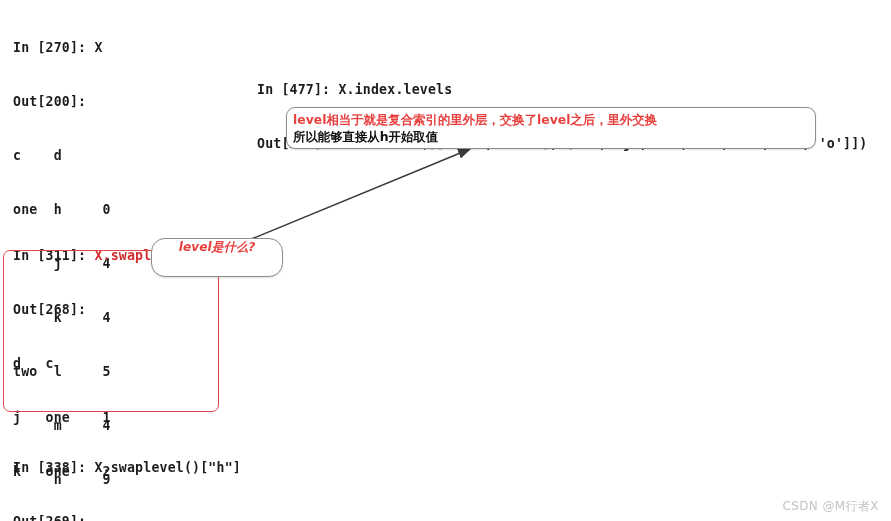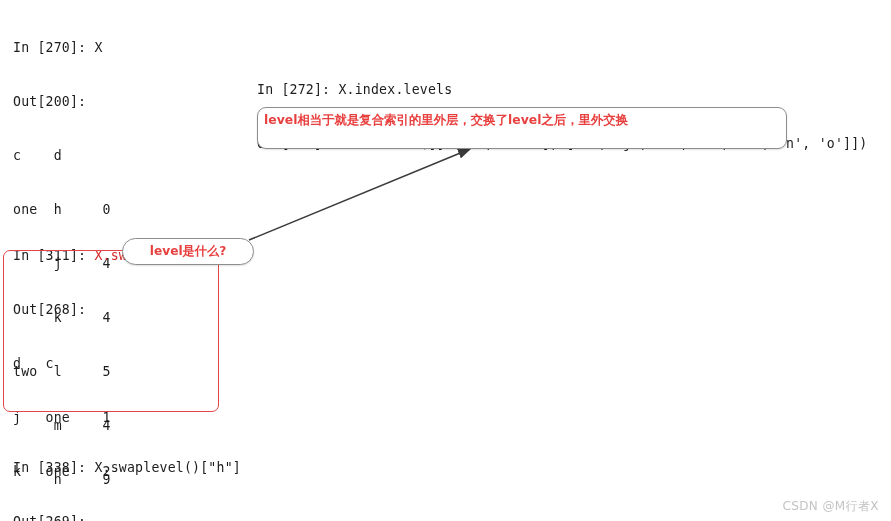--- a/index.html
+++ b/index.html
@@ -23,20 +23,21 @@
     white-space: pre;
     font-family: "DejaVu Sans Mono", "Liberation Mono", monospace;
     font-size: 13.2px;
     line-height: 18px;
     color: #1c1c1c;
     letter-spacing: 0.2px;
   }
   .code-line {
     white-space: pre;
     height: 18px;
+    font-weight: bold;
   }
   .tok-red {
     color: #d42b2b;
   }
 
   #block-in270 { left: 13px; top: 3px; }
   #block-in272 { left: 257px; top: 45px; }
   #block-in268 { left: 13px; top: 211px; }
   #block-in269 { left: 13px; top: 423px; }
 
@@ -55,20 +56,21 @@
   }
 
   
   .callout {
     position: absolute;
     box-sizing: border-box;
     background: #ffffff;
     border: 1.4px solid #8d8d8d;
     border-radius: 9px;
     box-shadow: 0 1px 2px rgba(0,0,0,0.12);
+    margin-left: 29px;
   }
   .callout .cl-line {
     font-family: "DejaVu Sans", "Liberation Sans", sans-serif;
     font-size: 12.4px;
     line-height: 17px;
     white-space: nowrap;
   }
   .cl-red { color: #e8403f; font-weight: bold; }
   .cl-black { color: #111111; font-weight: bold; }
 
@@ -76,25 +78,26 @@
     left: 257px;
     top: 107px;
     width: 530px;
     height: 42px;
     padding: 3px 0 0 6px;
   }
   #callout-small {
     left: 122px;
     top: 238px;
     width: 132px;
-    height: 27px;
+    height: 39px;
     display: flex;
-    align-items: center;
+    align-items: flex-start;
     justify-content: center;
     border-radius: 14px;
+    font-style: italic;
   }
   #callout-small .cl-line {
     font-size: 12.2px;
     text-align: center;
   }
 
   
   #arrow-svg {
     position: absolute;
     left: 0;
@@ -130,21 +133,21 @@
     <div class="code-line">     j     4</div>
     <div class="code-line">     k     4</div>
     <div class="code-line">two  l     5</div>
     <div class="code-line">     m     4</div>
     <div class="code-line">     n     9</div>
     
     
   </div>
 
   <div class="code-block" id="block-in272">
-    <div class="code-line"><span>In [272]: </span><span>X.index.levels</span></div>
+    <div class="code-line"><span>In [477]: </span><span>X.index.levels</span></div>
     <div class="code-line"><span>Out[272]: </span><span>FrozenList([['one', 'two'], ['h', 'j', 'k', 'l', 'm', 'n', 'o']])</span></div>
   </div>
 
   <div class="code-block" id="block-in268">
     <div class="code-line"><span>In [311]: </span><span class="tok-red">X.swaplevel()</span></div>
     <div class="code-line">Out[268]:</div>
     <div class="code-line">d   c</div>
     <div class="code-line">j   one    1</div>
     <div class="code-line">k   one    2</div>
     
@@ -168,20 +171,21 @@
     <defs>
       <marker id="arrowhead" markerWidth="9" markerHeight="7" refX="8" refY="3.5" orient="auto">
         <polygon points="0 0, 9 3.5, 0 7" fill="#3a3a3a"></polygon>
       </marker>
     </defs>
     <line x1="249" y1="240" x2="470" y2="149" stroke="#3a3a3a" stroke-width="1.5" marker-end="url(#arrowhead)"></line>
   </svg>
 
   <div class="callout" id="callout-big">
     <div class="cl-line cl-red">level相当于就是复合索引的里外层，交换了level之后，里外交换</div>
+    <div class="cl-line cl-black">所以能够直接从h开始取值</div>
   </div>
 
   <div class="callout" id="callout-small">
     <div class="cl-line cl-red">level是什么?</div>
   </div>
 
   <div id="watermark">CSDN @M行者X</div>
 
 </div>
 

